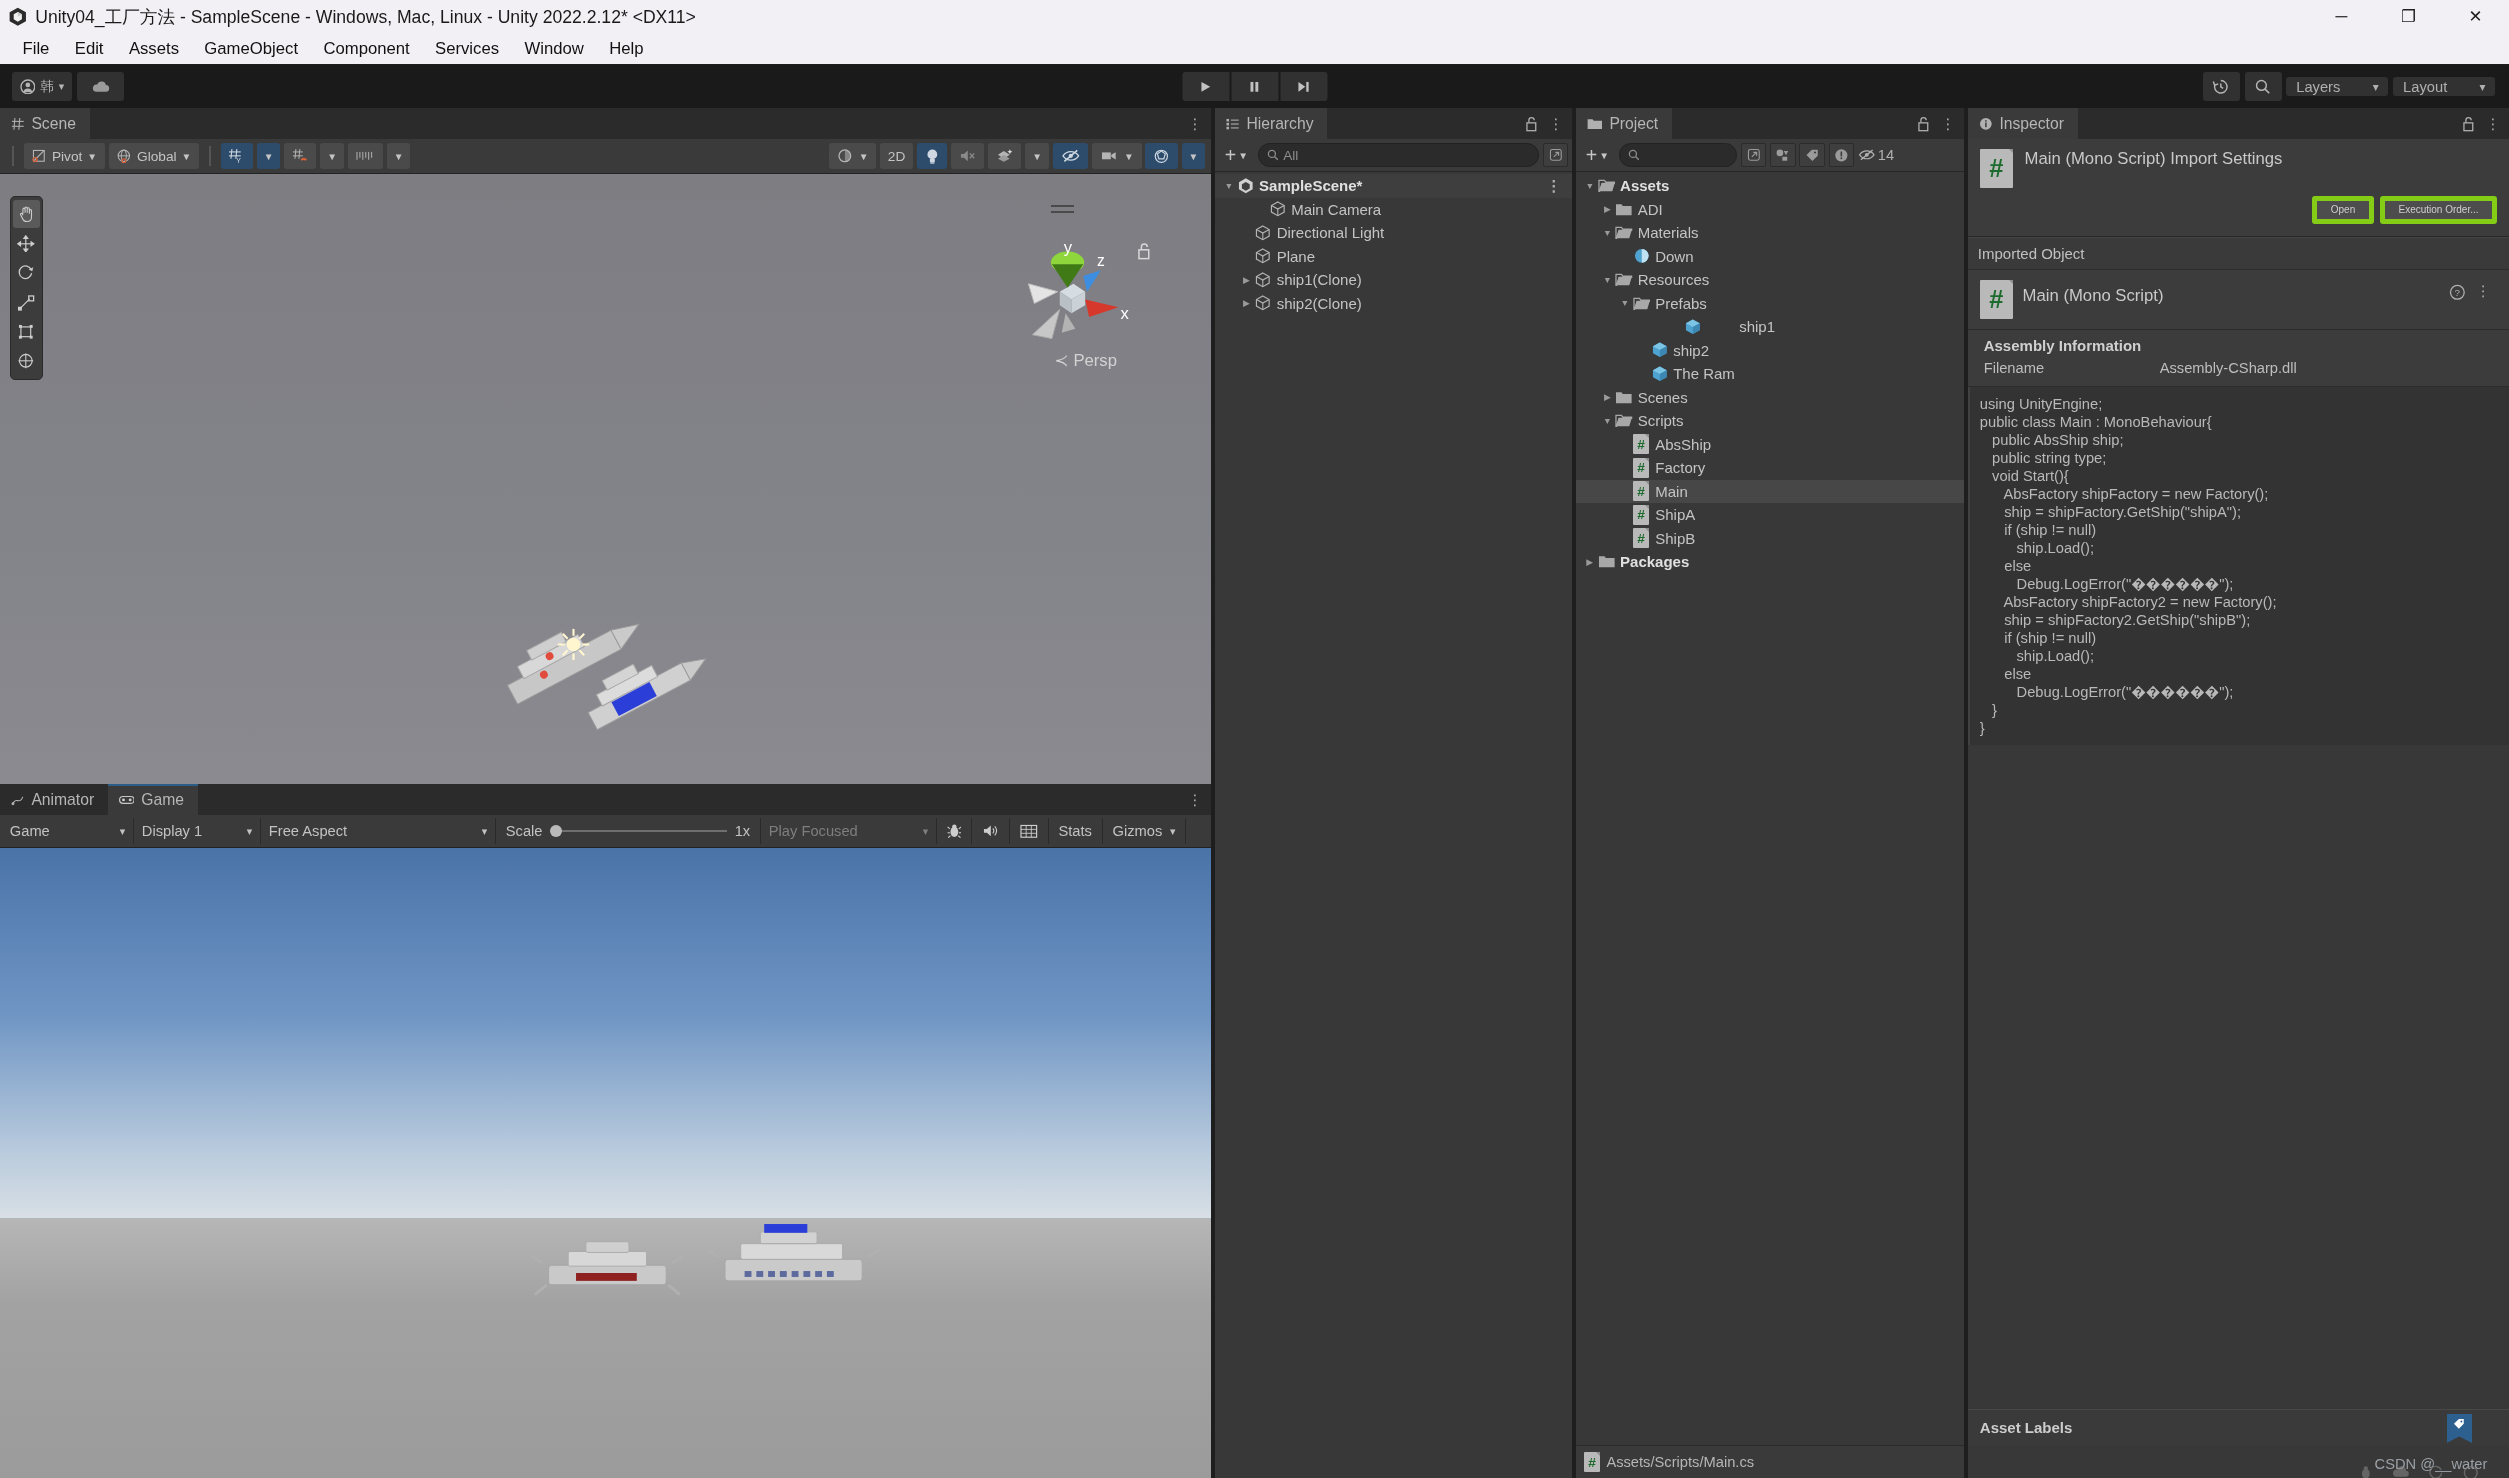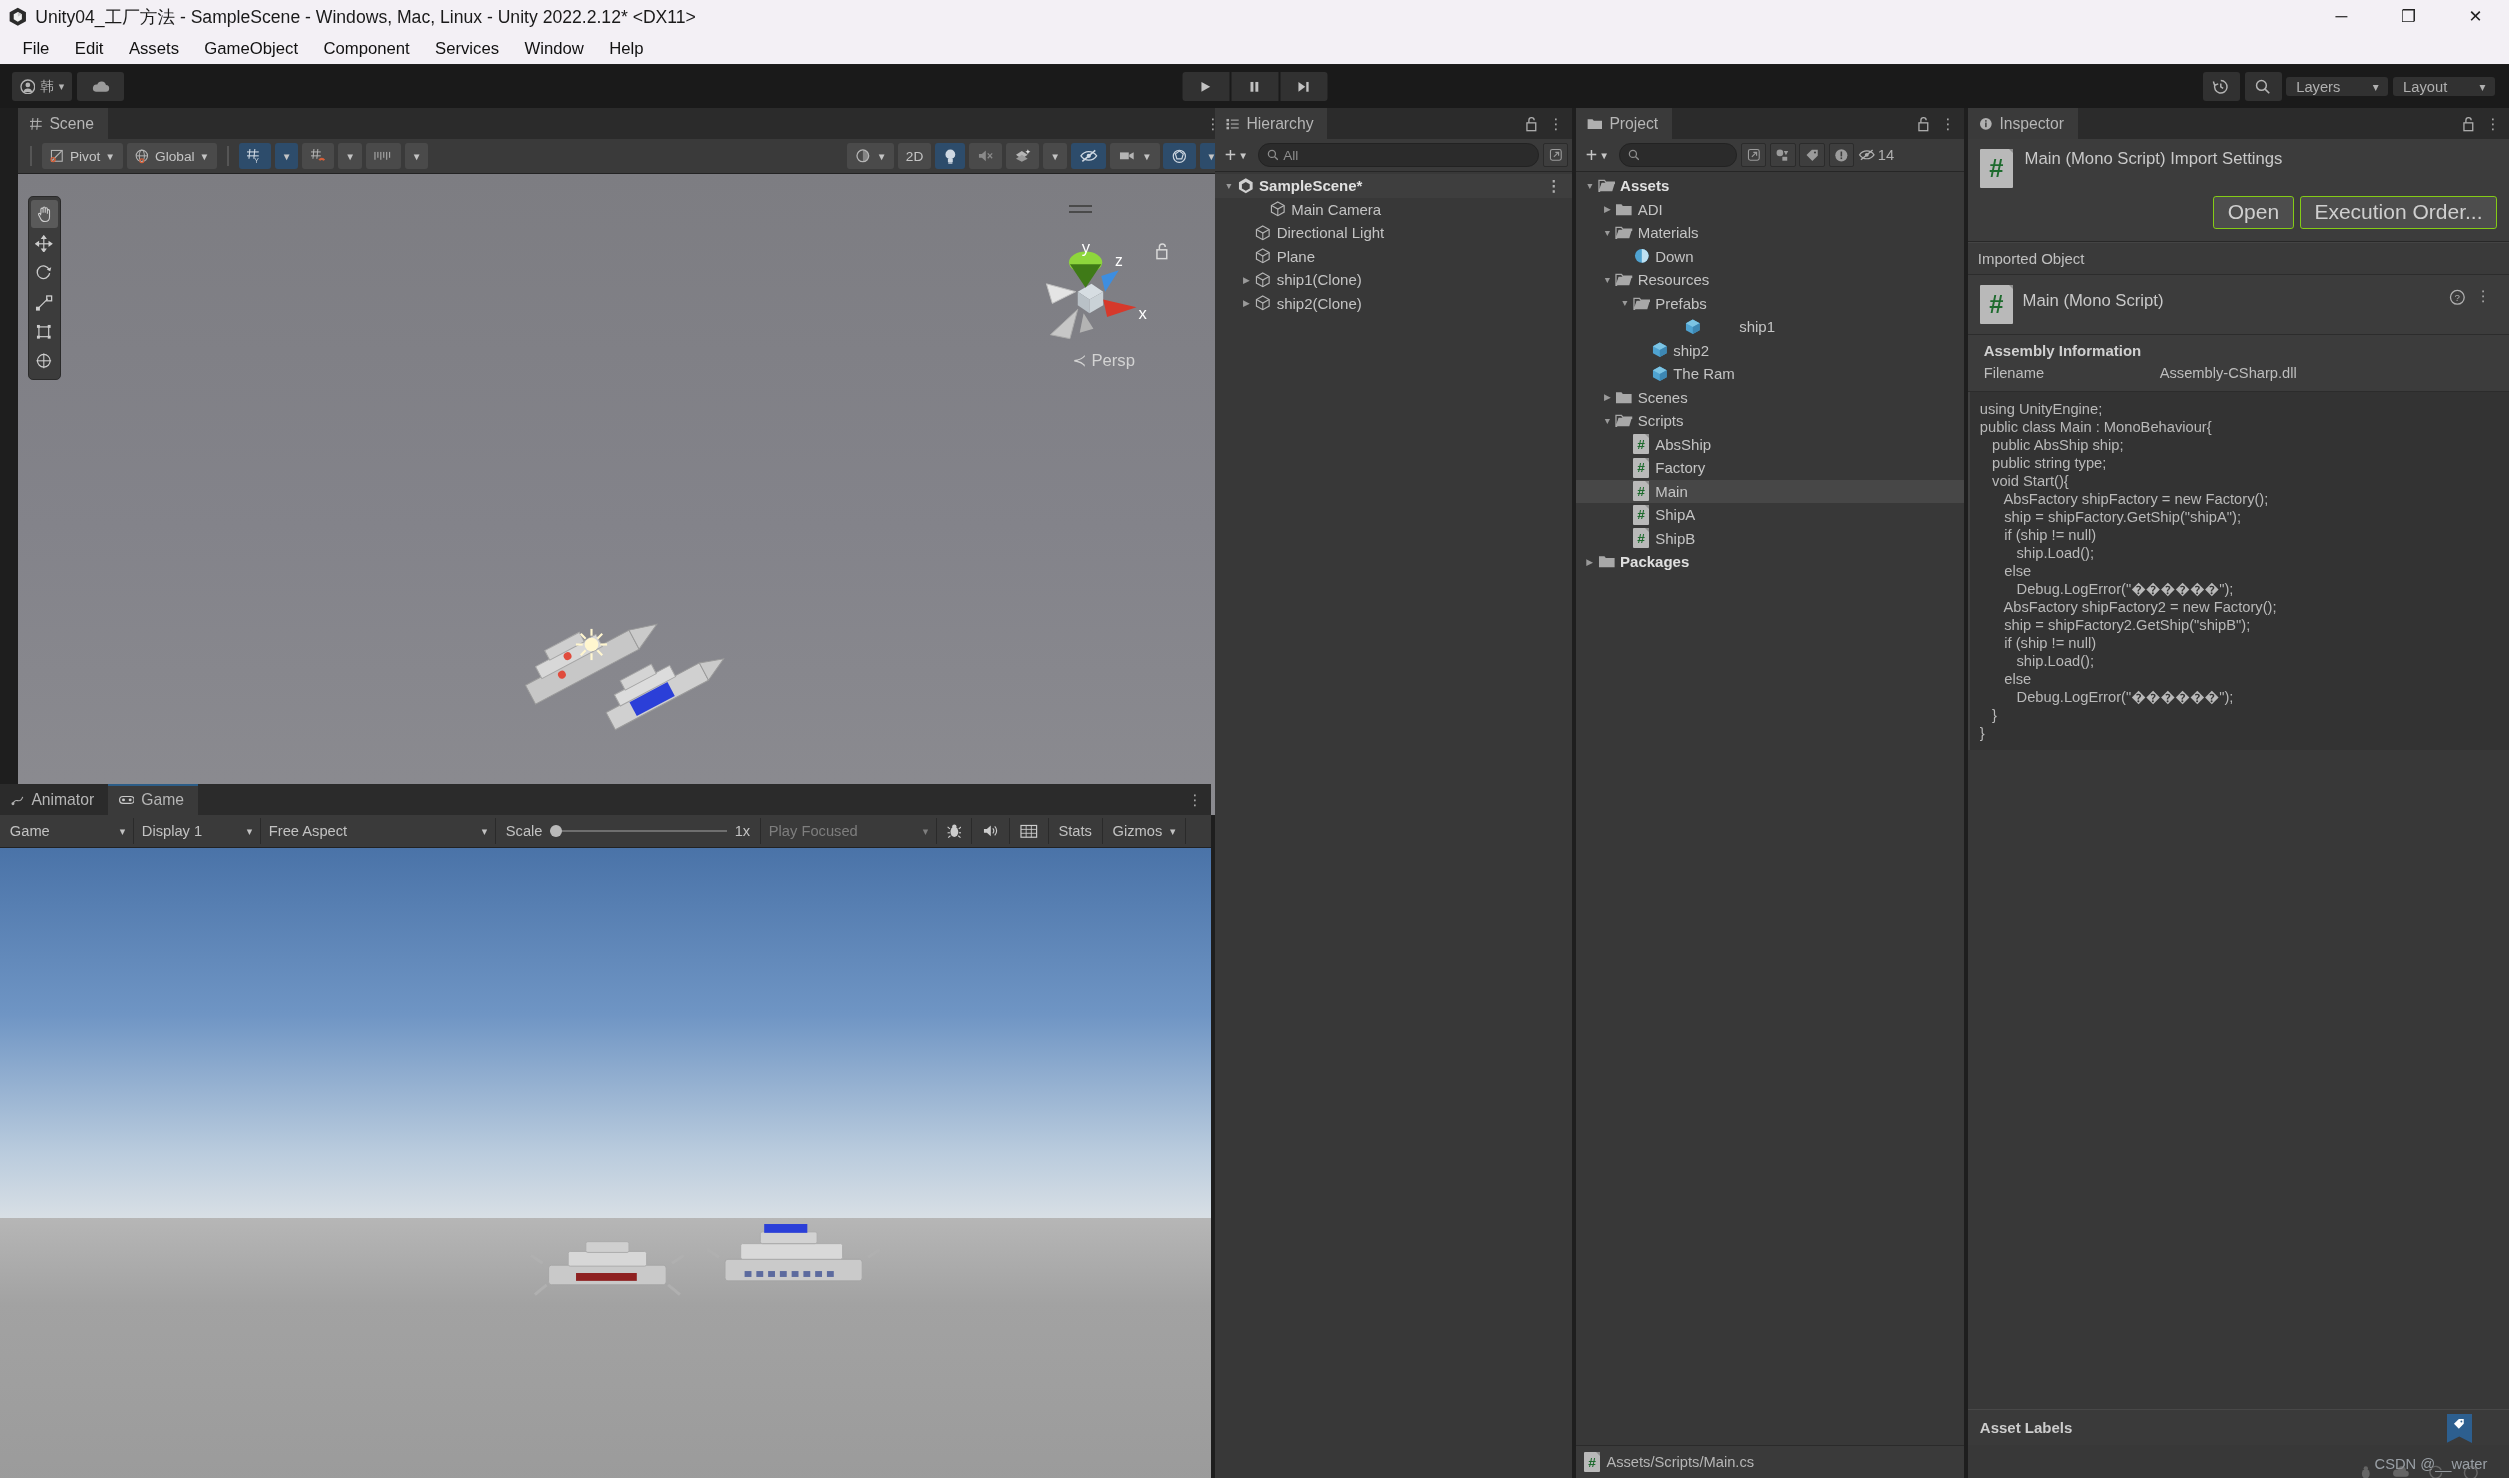--- a/index.html
+++ b/index.html
@@ -86,21 +86,21 @@
   .ptab.active.blue::before {
     content: ""; position: absolute; left: 0; right: 0; top: 0; height: 2px;
     background: #2c5d87;
   }
   .tabrow-right {
     position: absolute; right: 7.8px; top: 0; height: 31px;
     display: flex; align-items: center; gap: 9.8px;
   }
 
   
-  #sceneView { left: 18px; top: 108px; width: 1211px; height: 676px; background: #84cc16; }
+  #sceneView { left: 0; top: 108px; width: 1211px; height: 676px; background: #84cc16; }
   .scene-toolbar {
     height: 35px; background: #3a3a3a; display: flex; align-items: center;
     padding: 0 5.9px; gap: 3.9px; border-bottom: 1px solid #232323;
   }
   .sep { width: 2px; height: 19.6px; border-left: 1px solid #555; border-right: 1px solid #555; margin: 0 5.9px; }
   .stb {
     background: #4a4a4a; border-radius: 2.9px; height: 25.5px; padding: 0 7.8px;
     display: flex; align-items: center; gap: 4.9px; color: #c4c4c4; font-size: 13.7px;
   }
   .stb.on { background: #2d4c6b; }
@@ -199,22 +199,22 @@
 
   
   #inspector { left: 1968px; top: 108px; width: 541px; height: 1370px; background: #383838; }
   .insp-header {
     background: #3c3c3c; padding: 9.8px 11.8px 11.8px 11.8px; border-bottom: 1px solid #282828;
     position: relative; min-height: 71px;
   }
   .insp-title { color: #c9c9c9; font-size: 16.7px; }
   .insp-btnrow { display: flex; justify-content: flex-end; gap: 5.9px; margin-top: 7.8px; }
   .ibtn {
-    background: #4d4d4d; border: 1px solid #84cc16; border-radius: 2.9px;
-    color: #cfcfcf; font-size: 21px; padding: 3.9px 13.7px;
+    background: #4d4d4d; border: 5px solid #84cc16; border-radius: 2.9px;
+    color: #cfcfcf; font-size: 10px; padding: 3.9px 13.7px;
   }
   .insp-section-label {
     background: #3a3a3a; color: #c0c0c0; font-size: 15px;
     padding: 6.9px 9.8px; border-bottom: 1px solid #2c2c2c; border-top: 1px solid #444;
   }
   .insp-sub {
     background: #3c3c3c; padding: 9.8px 11.8px; border-bottom: 1px solid #2c2c2c;
     display: flex; align-items: flex-start; gap: 9.8px; position: relative; min-height: 59px;
   }
   .asm-box { background: #3c3c3c; padding: 7.8px 15.7px 9.8px 15.7px; border-bottom: 1px solid #2c2c2c; }

